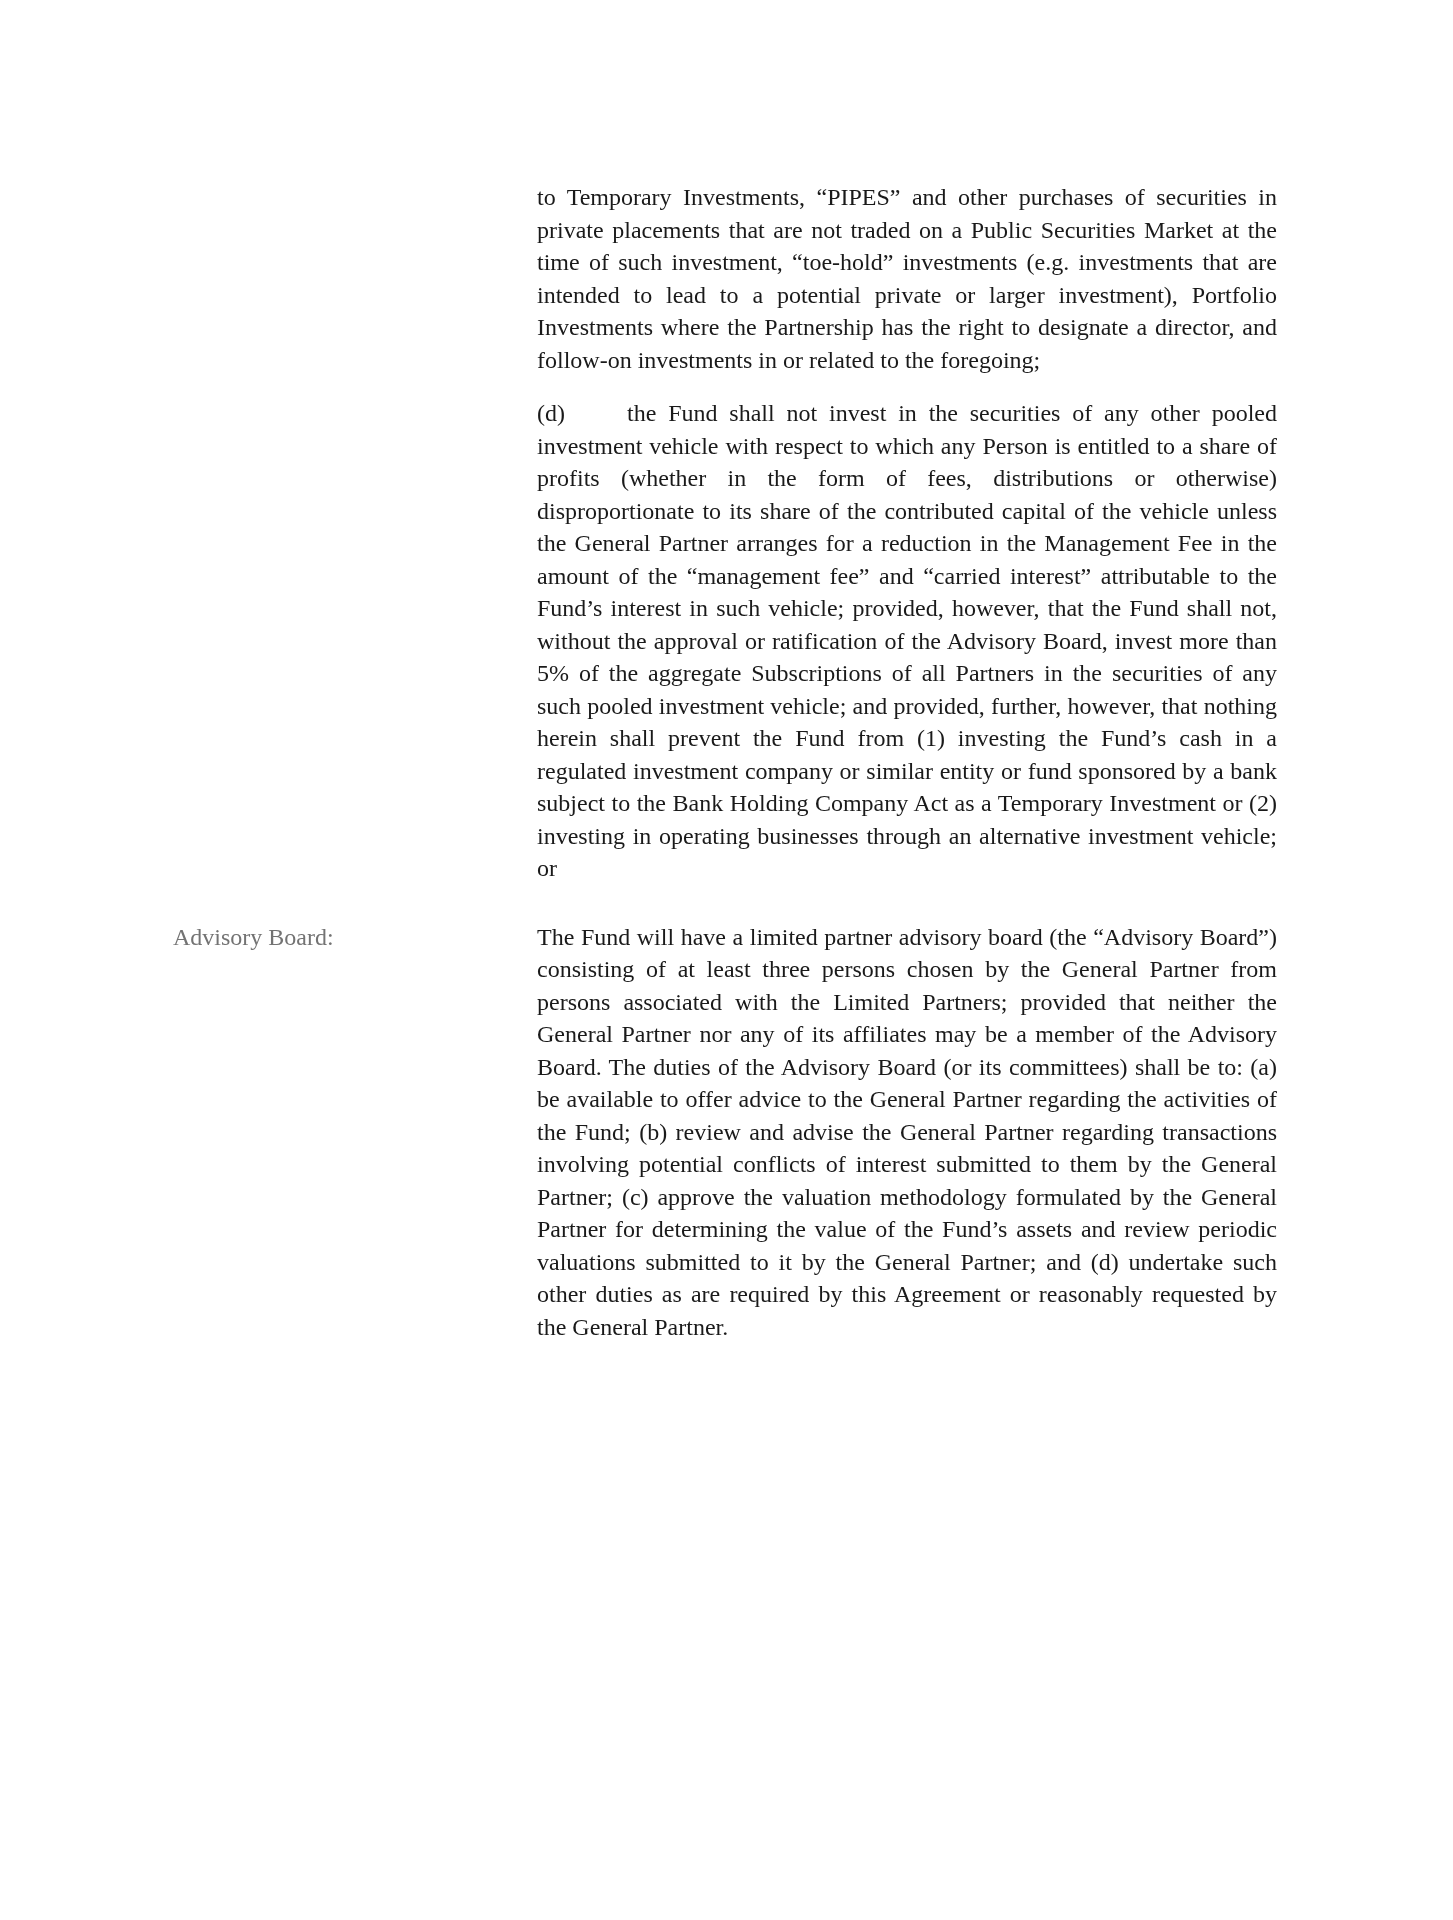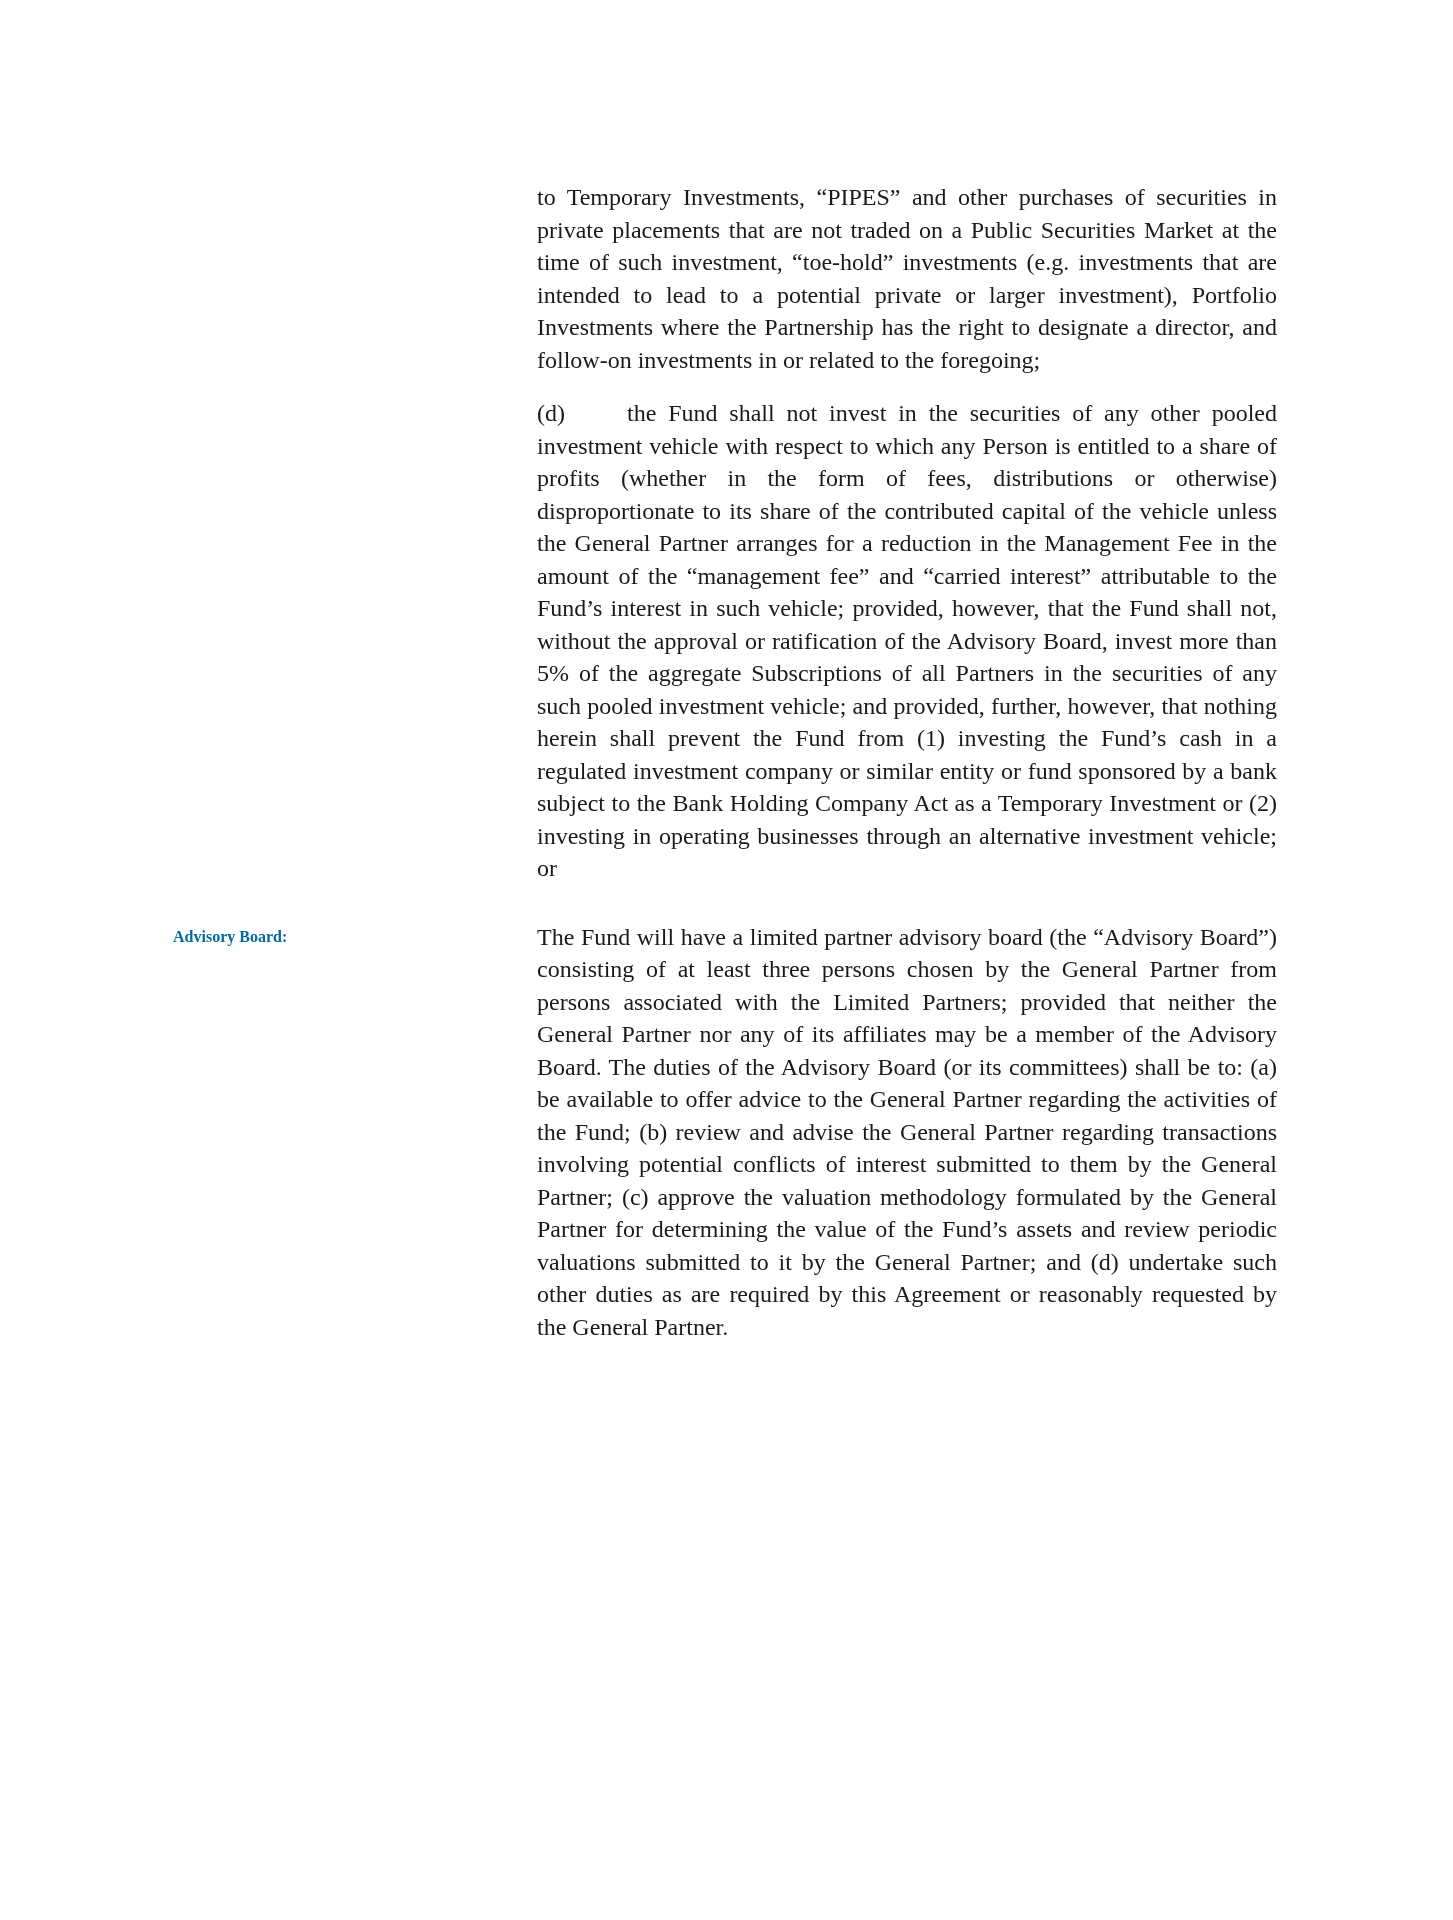--- a/index.html
+++ b/index.html
@@ -42,24 +42,24 @@
   }
   .clause-prefix {
     display: inline-block;
     width: 90px;
   }
   .advisory-row {
     margin-top: 15px;
   }
   .term-label {
     display: inline-block;
-    font-size: 16px;
+    font-size: 24px;
     line-height: 32.5px;
-    font-weight: bold;
-    color: #0369a1;
+    font-weight: normal;
+    color: #737373;
     white-space: nowrap;
   }
   .page-number {
     position: absolute;
     top: 1772px;
     left: 726px;
     transform: translateX(-50%);
     font-size: 25px;
     font-family: "Liberation Serif", "DejaVu Serif", serif;
     color: #be185d;

